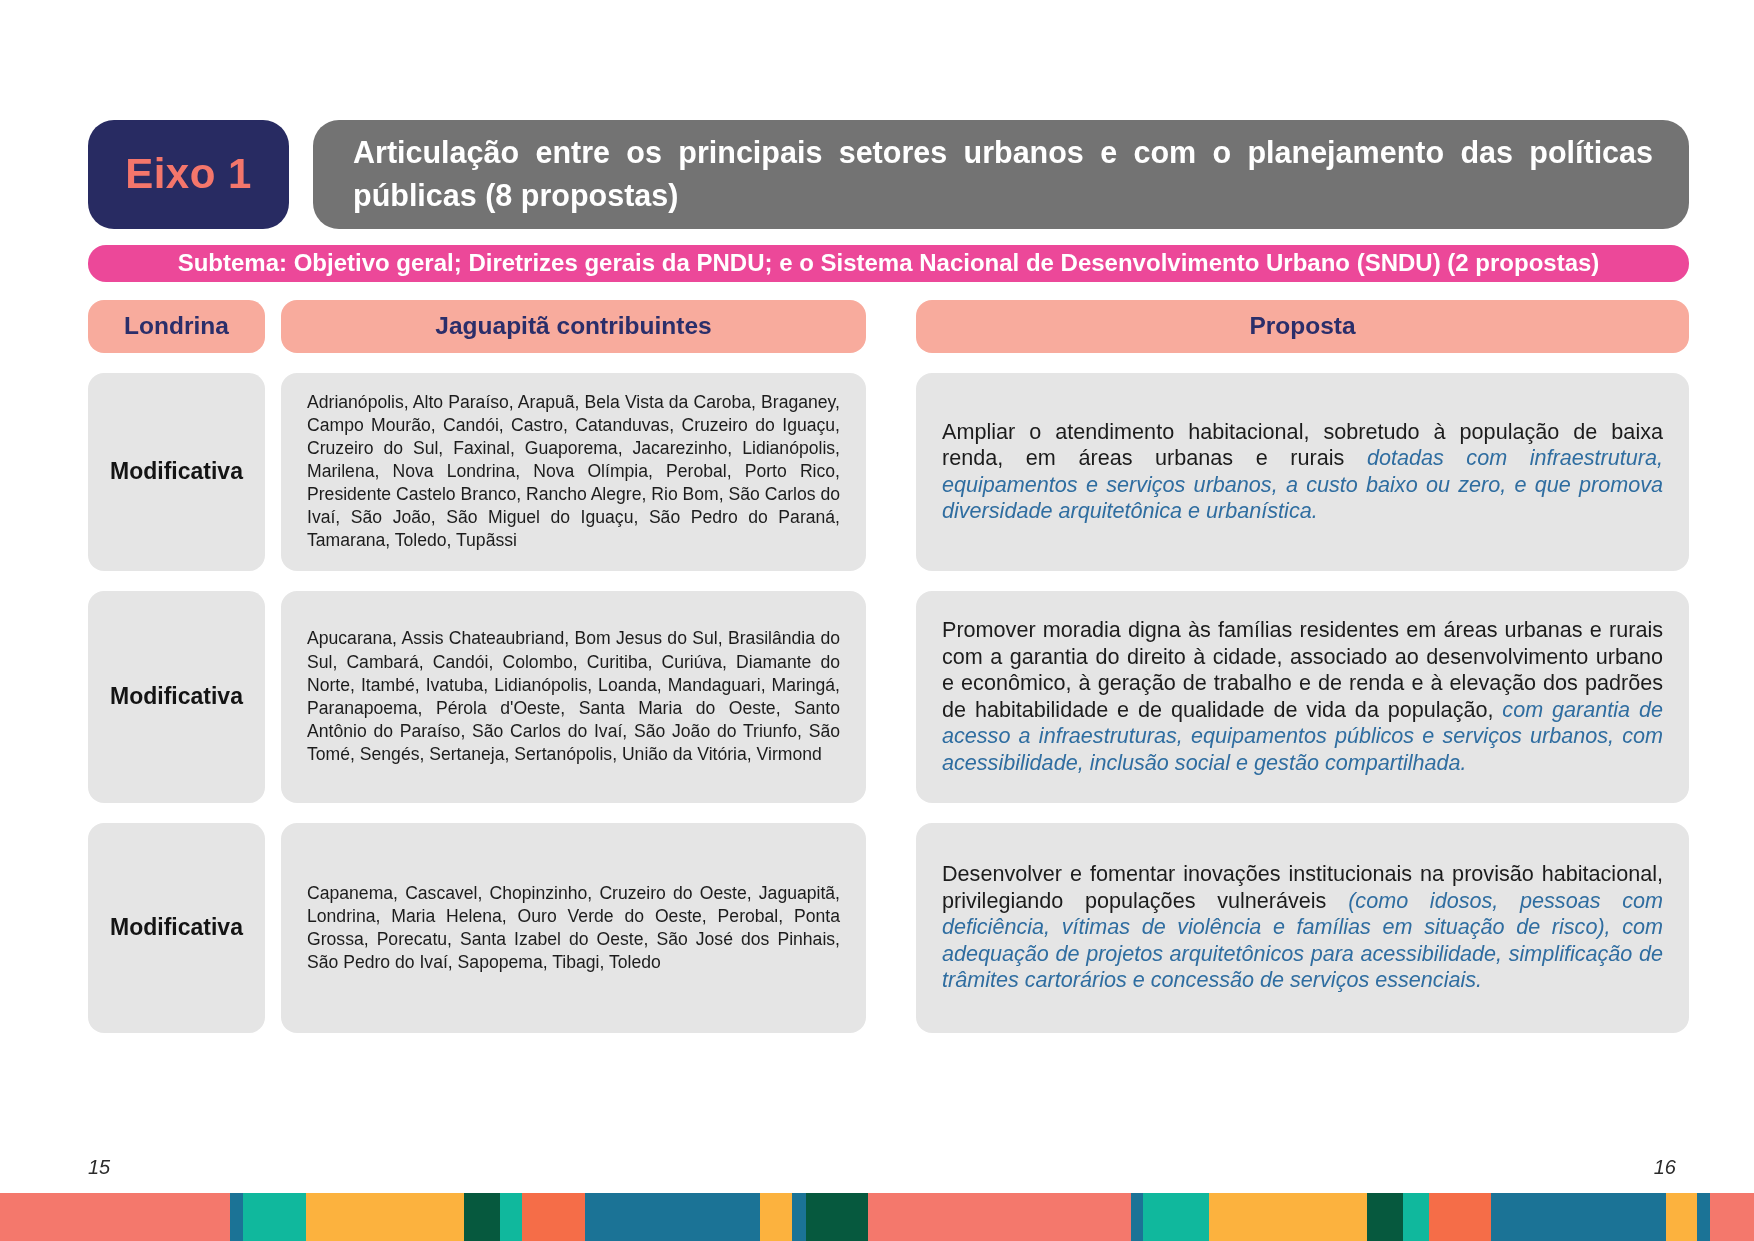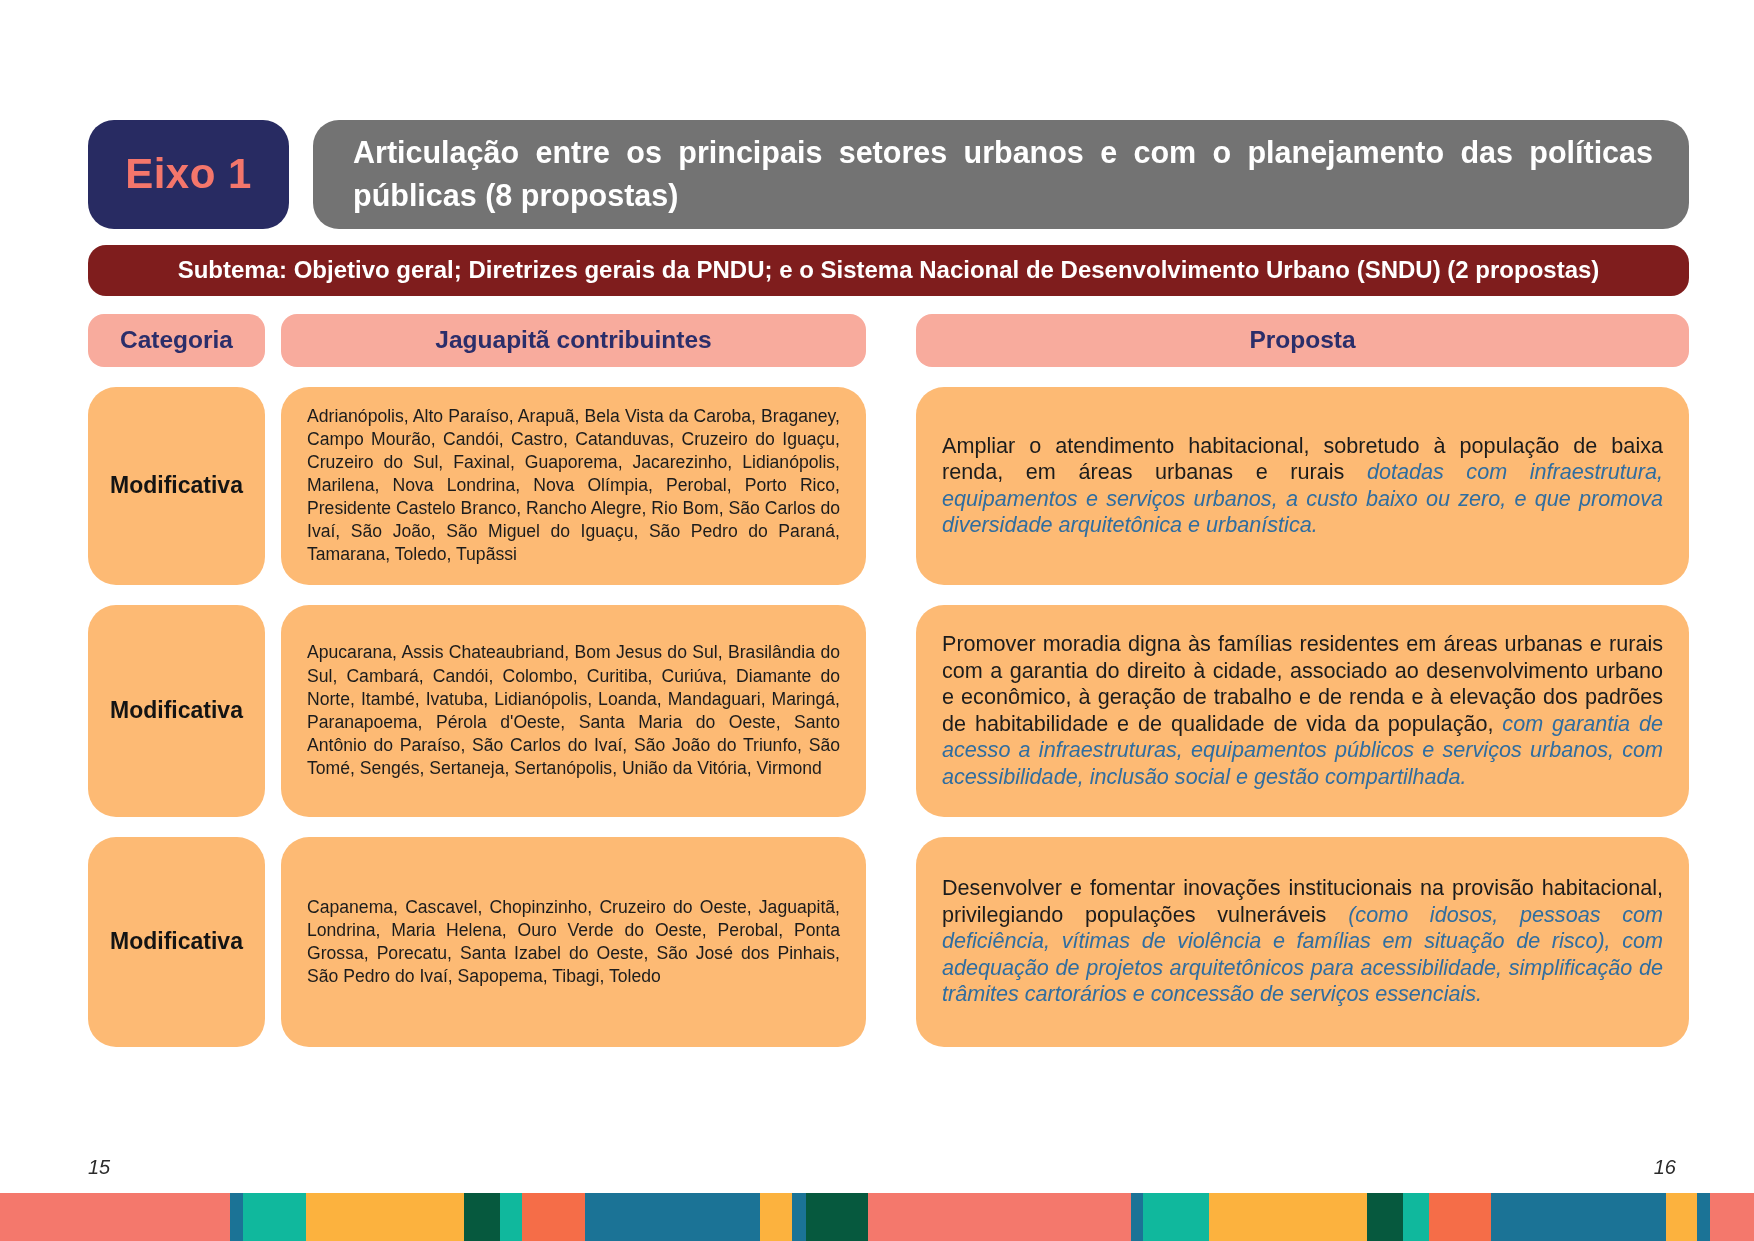--- a/index.html
+++ b/index.html
@@ -22,38 +22,38 @@
   }
   .title-card{
     flex:1;background:#737373;border-radius:26px;
     color:#ffffff;font-weight:bold;font-size:30.5px;line-height:1.42;
     padding:11px 36px 11px 40px;box-sizing:border-box;
     text-align:justify;display:flex;align-items:center;
   }
   .title-card > div{width:100%;}
   
   .subtema-bar{
-    margin-top:16px;background:#7f1d1d;border-radius:18px;
+    margin-top:16px;background:#ec4899;border-radius:18px;
     color:#ffffff;font-weight:bold;font-size:24px;
-    height:51px;display:flex;align-items:center;justify-content:center;
+    height:37px;display:flex;align-items:center;justify-content:center;
     padding:0 16px;box-sizing:border-box;
   }
   
   .trow{display:flex;align-items:stretch;}
   .col-cat{width:177px;flex:0 0 auto;}
   .col-mun{width:585px;flex:0 0 auto;margin-left:16px;}
   .col-prop{width:773px;flex:0 0 auto;margin-left:50px;}
   .thead{margin-top:18px;}
   .hcell{
     background:#f8ab9d;border-radius:16px;height:53px;
     display:flex;align-items:center;justify-content:center;
     color:#2b2e6a;font-weight:bold;font-size:24.5px;
   }
   .body-row{margin-top:20px;}
-  .cell{background:#fdba74;border-radius:28px;box-sizing:border-box;}
+  .cell{background:#e5e5e5;border-radius:16px;box-sizing:border-box;}
   .cat-cell{
     display:flex;align-items:center;justify-content:center;
     font-weight:bold;font-size:23px;color:#141414;
   }
   .mun-cell{
     display:flex;align-items:center;
     padding:18px 26px;font-size:17.6px;line-height:1.31;
     color:#1c1c1c;text-align:justify;
   }
   .prop-cell{
@@ -89,21 +89,21 @@
     <div class="title-card">
       <div>Articulação entre os principais setores urbanos e com o planejamento das políticas públicas (8 propostas)</div>
     </div>
   </div>
 
   <div class="subtema-bar">
     <span>Subtema: Objetivo geral; Diretrizes gerais da PNDU; e o Sistema Nacional de Desenvolvimento Urbano (SNDU) (2 propostas)</span>
   </div>
 
   <div class="trow thead">
-    <div class="hcell col-cat">Categoria</div>
+    <div class="hcell col-cat">Londrina</div>
     <div class="hcell col-mun">Jaguapitã contribuintes</div>
     <div class="hcell col-prop">Proposta</div>
   </div>
 
   <div class="trow body-row row-1">
     <div class="cell cat-cell col-cat">Modificativa</div>
     <div class="cell mun-cell col-mun">
       <div>Adrianópolis, Alto Paraíso, Arapuã, Bela Vista da Caroba, Braganey, Campo Mourão, Candói, Castro, Catanduvas, Cruzeiro do Iguaçu, Cruzeiro do Sul, Faxinal, Guaporema, Jacarezinho, Lidianópolis, Marilena, Nova Londrina, Nova Olímpia, Perobal, Porto Rico, Presidente Castelo Branco, Rancho Alegre, Rio Bom, São Carlos do Ivaí, São João, São Miguel do Iguaçu, São Pedro do Paraná, Tamarana, Toledo, Tupãssi</div>
     </div>
     <div class="cell prop-cell col-prop">

